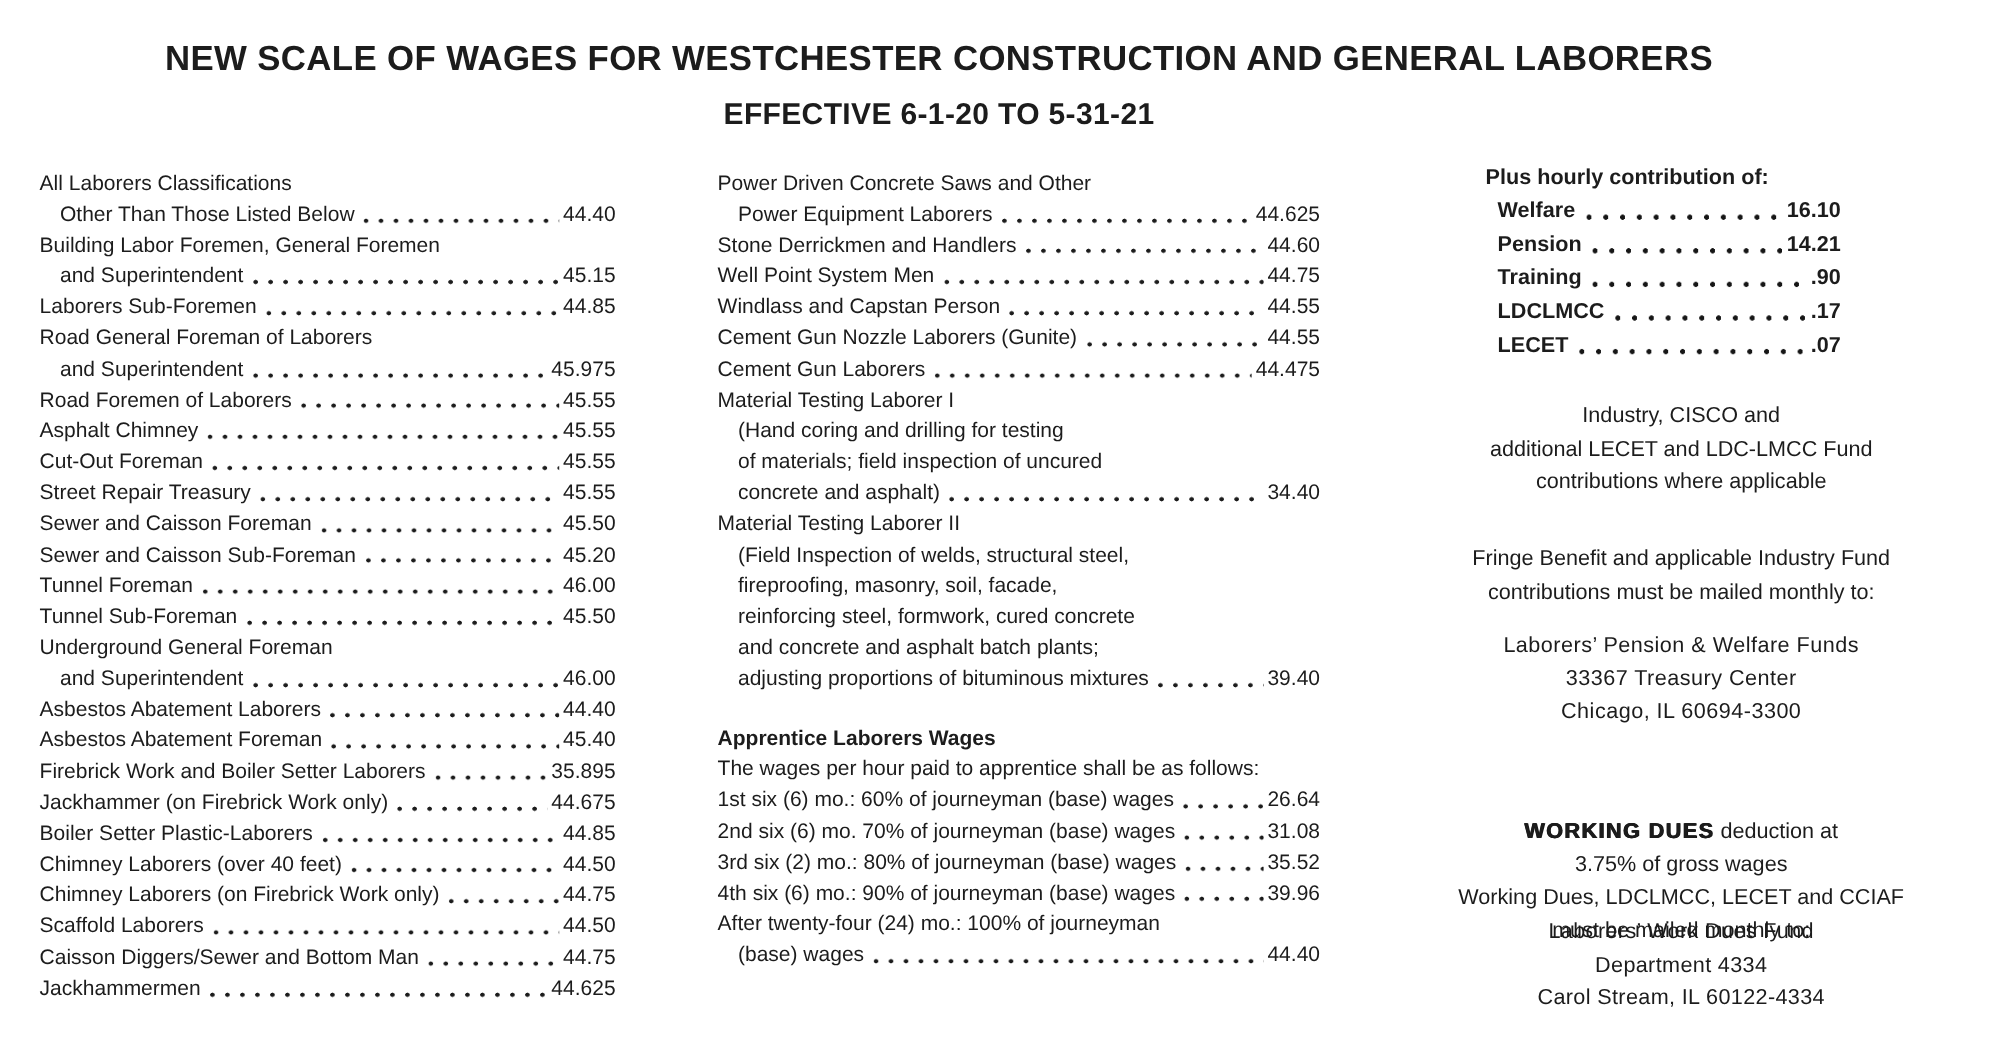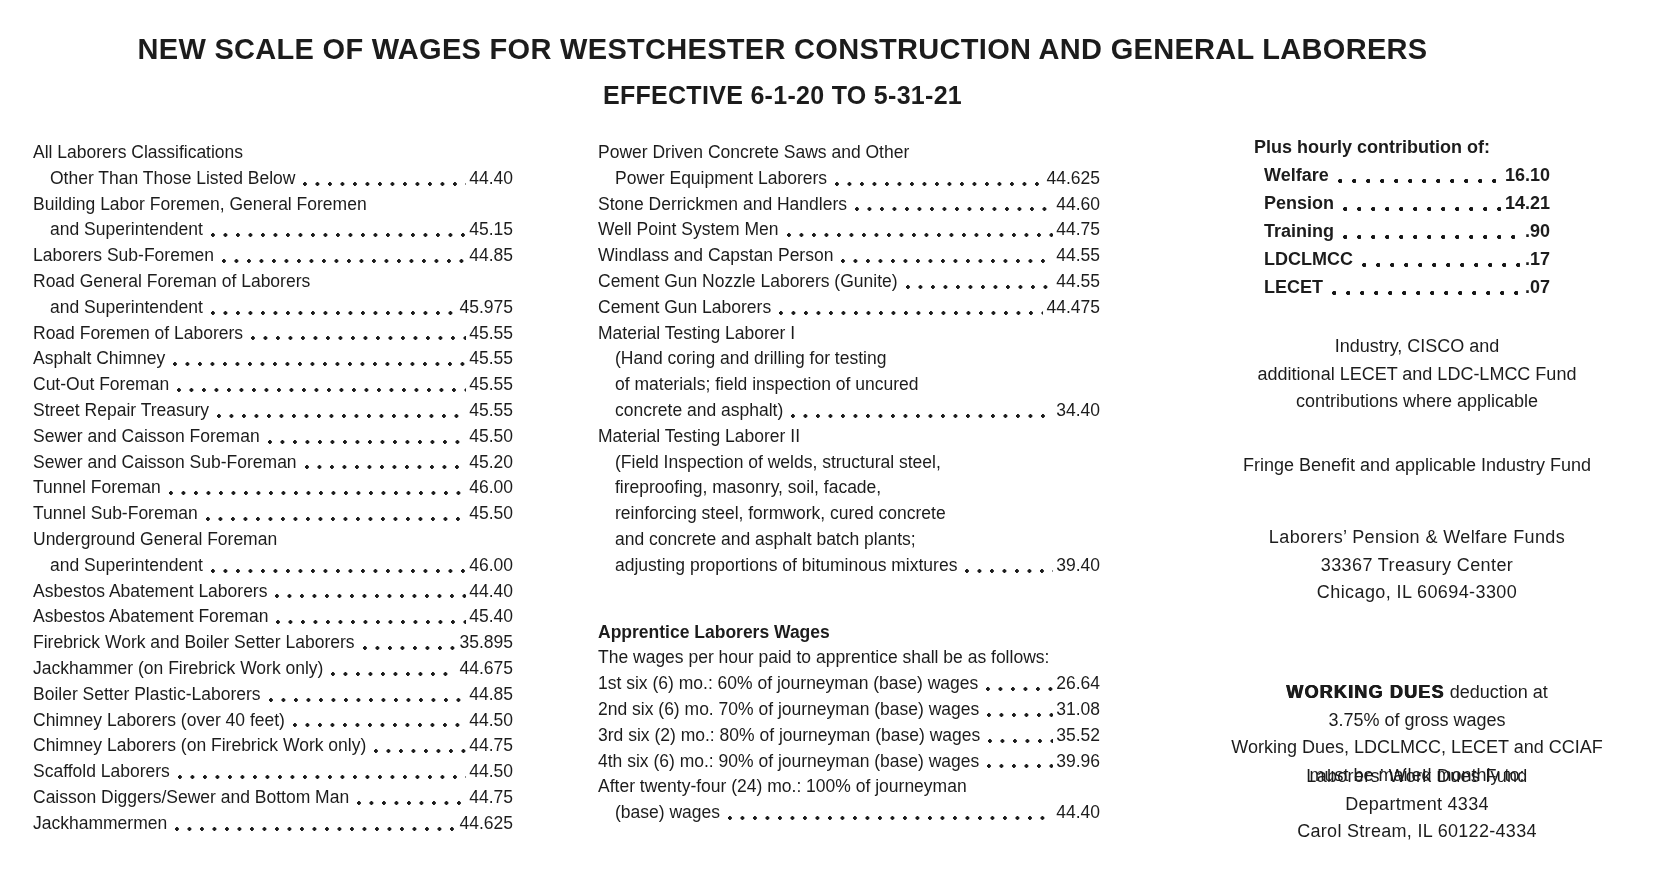--- a/index.html
+++ b/index.html
@@ -33,27 +33,27 @@
   .dots {
     flex: 1 1 12px; min-width: 12px;
     align-self: flex-end;
     height: 6px; margin: 0 3px 5px 8px;
     background-image: radial-gradient(circle at 2px 3px, #1c1c1c 1.6px, transparent 2.05px);
     background-size: 12.5px 6px;
     background-repeat: repeat-x;
     background-position: left bottom;
   }
   .val { flex: 0 0 auto; text-align: right; }
-  .appr { margin-top: 41px; }
+  .appr { margin-top: 24px; }
   .appr-heading { font-weight: bold; }
 
   
   .rblock {
     position: absolute; left: 1215px; width: 372px;
-    font-size: 18px; line-height: 27.5px; margin-left: 16px;
+    font-size: 18px; line-height: 27.5px;
   }
   .contrib { top: 133px; font-weight: bold; line-height: 28px; }
   .contrib-heading { padding-left: 23px; white-space: nowrap; }
   .contrib .line { padding-left: 33px; padding-right: 53px; }
   .contrib .dots {
     height: 6px; margin: 0 4px 5px 9px;
     background-image: radial-gradient(circle at 2.2px 3px, #161616 1.9px, transparent 2.35px);
     background-size: 14px 6px;
   }
   .rcenter { text-align: center; }
@@ -339,20 +339,21 @@
 </div>
 
 <div class="rblock rcenter rbold industry-note">
   <div>Industry, CISCO and</div>
   <div>additional LECET and LDC-LMCC Fund</div>
   <div>contributions where applicable</div>
 </div>
 
 <div class="rblock rcenter fringe-note">
   <div>Fringe Benefit and applicable Industry Fund</div>
+  <div>contributions must be mailed monthly to:</div>
 </div>
 
 <div class="rblock rcenter rbold pension-address">
   <div>Laborers’ Pension &amp; Welfare Funds</div>
   <div>33367 Treasury Center</div>
   <div>Chicago, IL 60694-3300</div>
 </div>
 
 <div class="rblock rcenter working-dues">
   <div>

